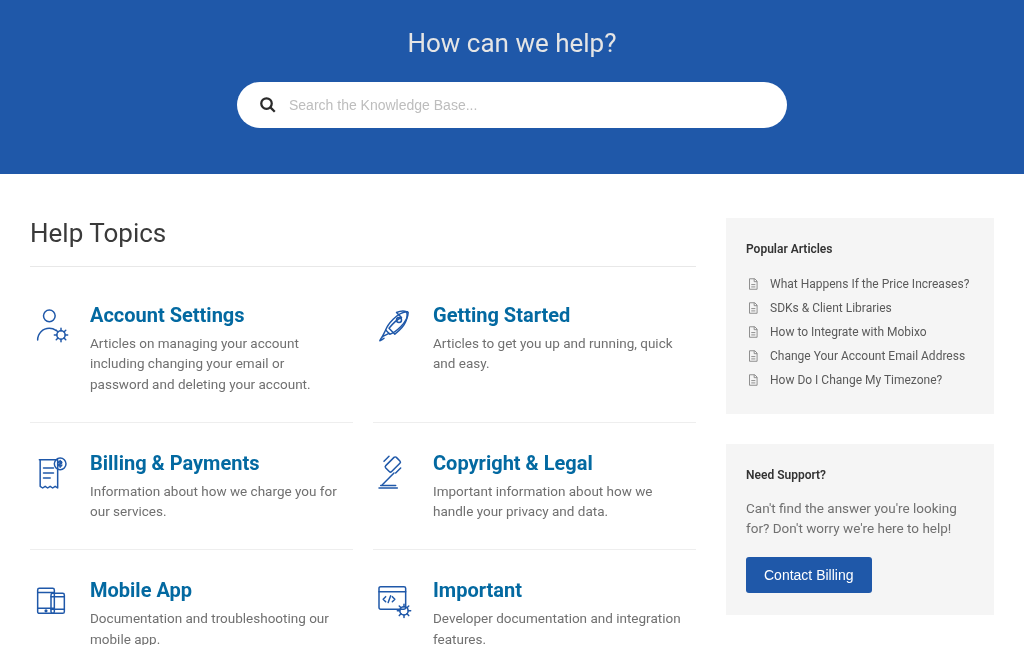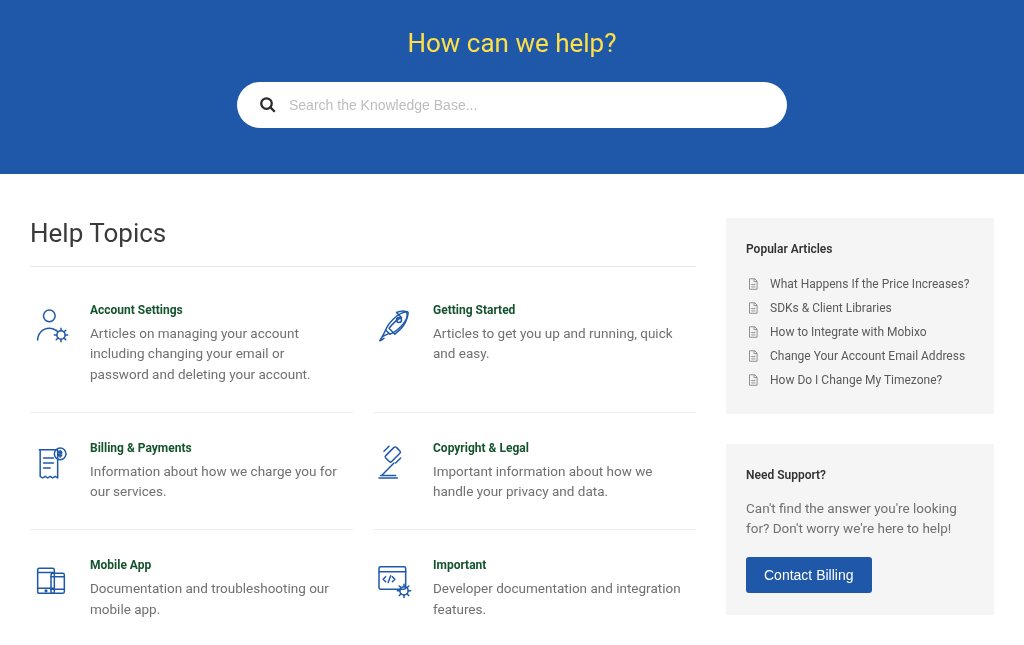--- a/index.html
+++ b/index.html
@@ -8,21 +8,21 @@
   background: #fff;
   color: #333;
   width: 1024px;
 }
 .hero {
   background: #1f58a9;
   padding: 28px 0 46px 0;
   text-align: center;
 }
 .hero-title {
-  color: #fde047;
+  color: #e5e5e5;
   font-size: 26px;
   font-weight: 400;
   margin-bottom: 24px;
 }
 .search-wrap {
   width: 550px;
   margin: 0 auto;
   background: #fff;
   border-radius: 999px;
   height: 46px;
@@ -73,23 +73,23 @@
   width: 42px;
   flex-shrink: 0;
   display: flex;
   align-items: flex-start;
   justify-content: center;
   padding-top: 2px;
 }
 .topic-icon svg { width: 40px; height: 40px; }
 .topic-body { flex: 1; padding-right: 10px; }
 .topic-title {
-  font-size: 12px;
+  font-size: 20px;
   font-weight: 700;
-  color: #14532d;
+  color: #0369a1;
   margin-bottom: 6px;
 }
 .topic-desc {
   font-size: 13.5px;
   color: #707070;
   line-height: 1.5;
 }
 .sidebar { width: 268px; flex-shrink: 0; }
 .panel {
   background: #f5f5f5;

